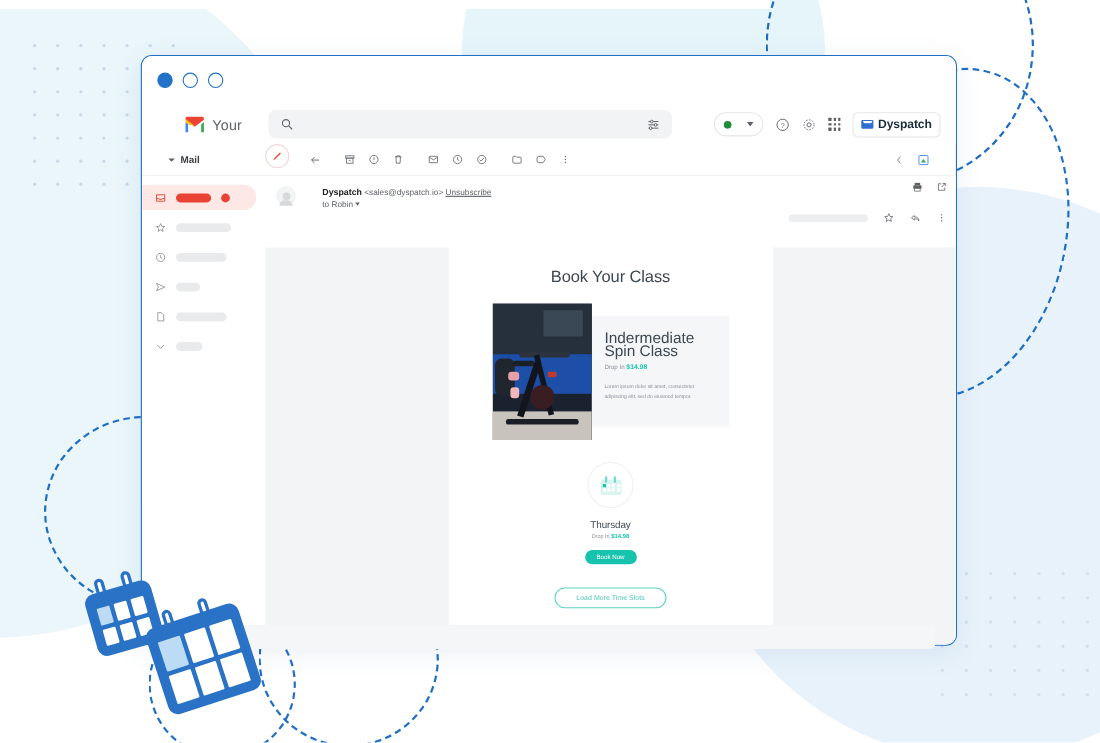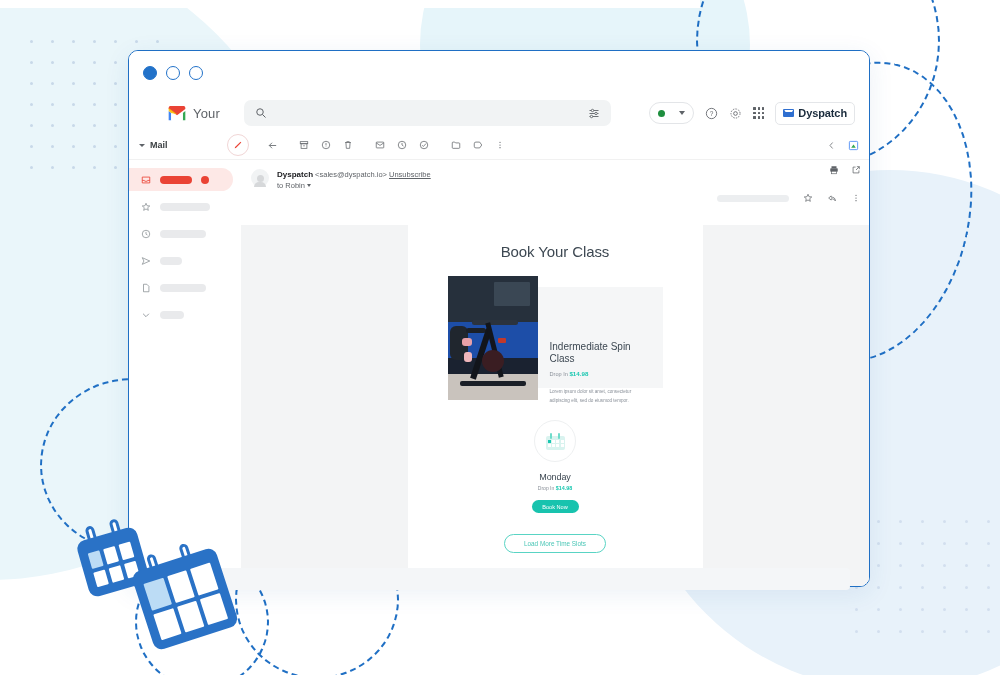--- a/index.html
+++ b/index.html
@@ -58,40 +58,40 @@
   .grid9 i{background:#5f6368;border-radius:.5px;display:block;width:2.4px;height:2.4px;}
   .dyspatch{
     border:1px solid #e4e6e9;border-radius:5px;height:21px;display:flex;align-items:center;gap:4px;padding:0 7px;
     font-size:11px;font-weight:bold;color:#1a2b3c;letter-spacing:-.1px;
   }
   .env{width:11px;height:8px;background:#2f6fd0;border-radius:1px;position:relative;}
   .env:after{content:"";position:absolute;left:1px;top:1px;width:9px;height:5px;
     border-top:2.4px solid #fff;transform:skewY(0);clip-path:polygon(0 0,100% 0,50% 100%);background:#2f6fd0;}
 
   
-  .gm-tools{height:28px;display:flex;align-items:center;border-top:0;padding:0 10px;}
+  .gm-tools{height:28px;display:flex;border-top:0;padding:0 24px;}
   .mail-label{width:88px;display:flex;align-items:center;gap:5px;font-size:9px;color:#3c4043;font-weight:bold;}
   .mail-label .cv{width:0;height:0;border-left:3px solid transparent;border-right:3px solid transparent;border-top:3.4px solid #5f6368;}
   .compose{width:20px;height:20px;border-radius:50%;border:1px solid #f1d6d6;display:flex;align-items:center;justify-content:center;}
   .tool-icons{display:flex;align-items:center;gap:0;margin-left:12px;}
   .tool-icons .ic{width:22px;height:22px;}
   .tool-right{margin-left:auto;display:flex;align-items:center;gap:12px;}
 
   
   .gm-body{display:flex;height:427px;border-top:1px solid #f1f1f1;}
   .side{width:112px;padding-top:8px;}
   .srow{height:23px;display:flex;align-items:center;gap:9px;padding-left:12px;margin-bottom:4px;position:relative;}
   .srow .bar{height:8px;border-radius:4px;background:#e9eaec;}
   .srow.active{background:#fde8e6;border-radius:0 12px 12px 0;margin-right:8px;}
   .srow.active .bar{background:#ea4335;}
   .srow.active .dot2{width:8px;height:8px;border-radius:50%;background:#ea4335;}
 
   .reading{flex:1;background:#fff;position:relative;overflow:hidden;}
   .subject{font-size:18px;color:#202124;padding:8px 0 0 10px;letter-spacing:-.2px;}
-  .sender{display:flex;gap:8px;padding:9px 0 0 10px;align-items:flex-start;}
+  .sender{display:flex;gap:24px;padding:9px 0 0 10px;align-items:flex-start;}
   .avatar{width:18px;height:18px;border-radius:50%;background:#f1f3f4;display:flex;align-items:center;justify-content:center;}
   .avatar i{width:7px;height:7px;border-radius:50%;background:#d6d8da;display:block;position:relative;}
   .avatar i:after{content:"";position:absolute;left:-2.4px;top:7px;width:12px;height:5px;border-radius:6px 6px 0 0;background:#d6d8da;}
   .s-line1{font-size:7.5px;color:#444;line-height:11px;}
   .s-line1 b{color:#202124;font-size:8px;}
   .s-line1 .addr{color:#5f6368;}
   .s-line1 .unsub{color:#5f6368;text-decoration:underline;}
   .s-line2{font-size:7.5px;color:#5f6368;line-height:11px;}
   .s-line2 .cv{display:inline-block;width:0;height:0;border-left:2.6px solid transparent;border-right:2.6px solid transparent;border-top:3px solid #5f6368;margin-left:2px;vertical-align:1px;}
   .hdr-actions{position:absolute;right:8px;top:5px;display:flex;gap:12px;align-items:center;}
@@ -99,21 +99,21 @@
   .recip-bar{width:72px;height:7px;border-radius:4px;background:#eceef0;}
 
   
   .email-wrap{position:absolute;left:0;right:0;top:65px;bottom:0;display:flex;}
   .rail{flex:1;background:#f3f4f5;}
   .email{width:295px;background:#fff;padding-top:18px;}
   .e-title{text-align:center;font-size:15px;color:#3d4852;letter-spacing:-.1px;margin-bottom:20px;}
   .card{width:215px;margin:0 auto;display:flex;height:118px;}
   .card-img{width:90px;height:124px;position:relative;overflow:hidden;background:#1a2230;flex:none;margin-top:-4px;}
   .card-txt{flex:1;background:#f5f6f7;padding:14px 10px 0 12px;box-sizing:border-box;height:101px;margin-top:7px;}
-  .c-h{font-size:10px;color:#3d4852;line-height:12px;margin-top:40px;}
+  .c-h{font-size:14px;color:#3d4852;line-height:12px;}
   .c-price{font-size:5.6px;color:#8a9099;margin-top:5px;}
   .c-price b{color:#19c7b0;font-size:6.2px;}
   .c-body{font-size:4.6px;color:#8a9099;line-height:9px;margin-top:10px;}
 
   .days{display:flex;justify-content:center;gap:27px;margin-top:22px;}
   .day{width:58px;text-align:center;}
   .cal-circle{width:40px;height:40px;border-radius:50%;border:1px solid #eef0f1;margin:0 auto 10px;display:flex;align-items:center;justify-content:center;}
   .d-name{font-size:9px;color:#3d4852;letter-spacing:-.1px;}
   .d-price{font-size:5px;color:#8a9099;margin-top:3px;}
   .d-price b{color:#19c7b0;font-size:5.4px;}
@@ -564,21 +564,21 @@
                         <b></b>
                         <b></b>
                         <b></b>
                         <b></b>
                         <b></b>
                         <b></b>
                         <b></b>
                       </span>
                   </span>
                 </div>
-                <div class="d-name">Monday</div>
+                <div class="d-name">Thursday</div>
                 <div class="d-price">
                   <span>Drop In</span>
                   <b>$14.98</b>
                 </div>
                 <button class="btn-book">Book Now</button>
               </div>
 
 
 
             </div>

